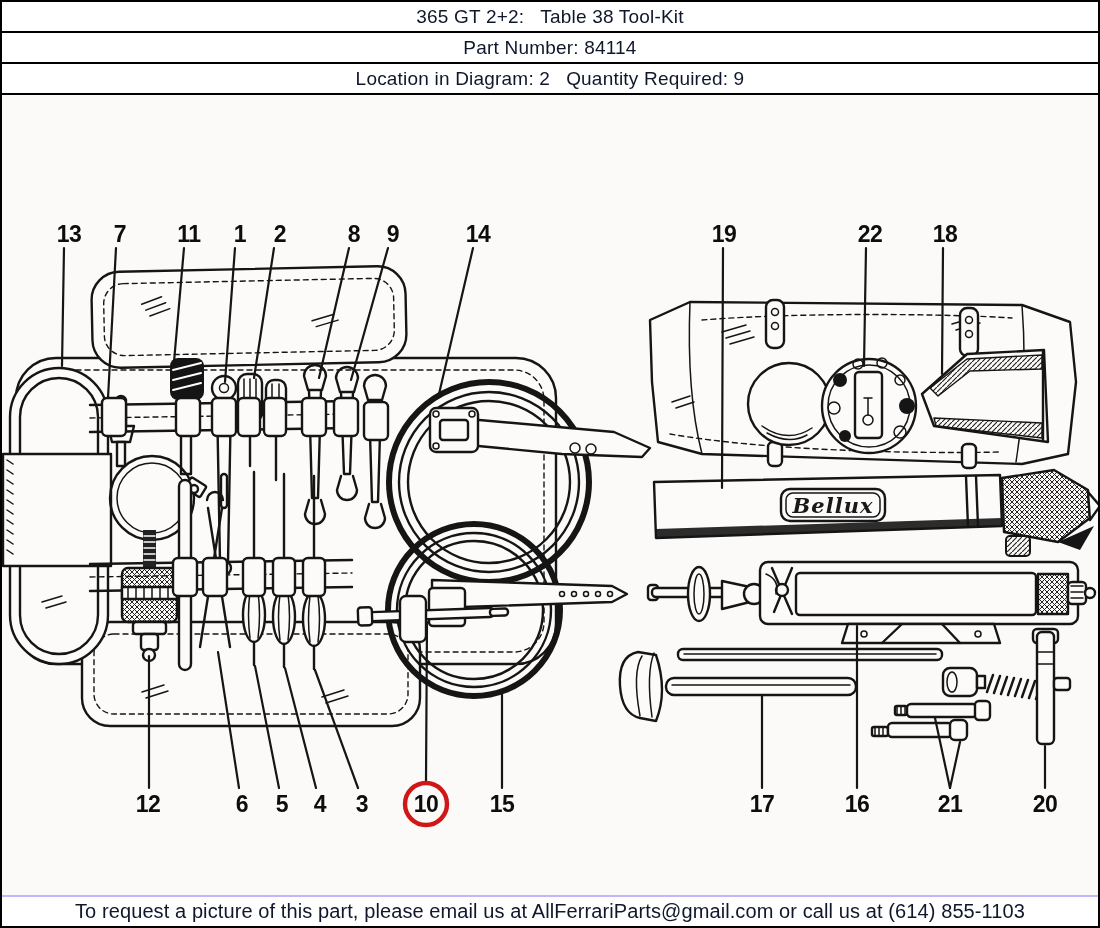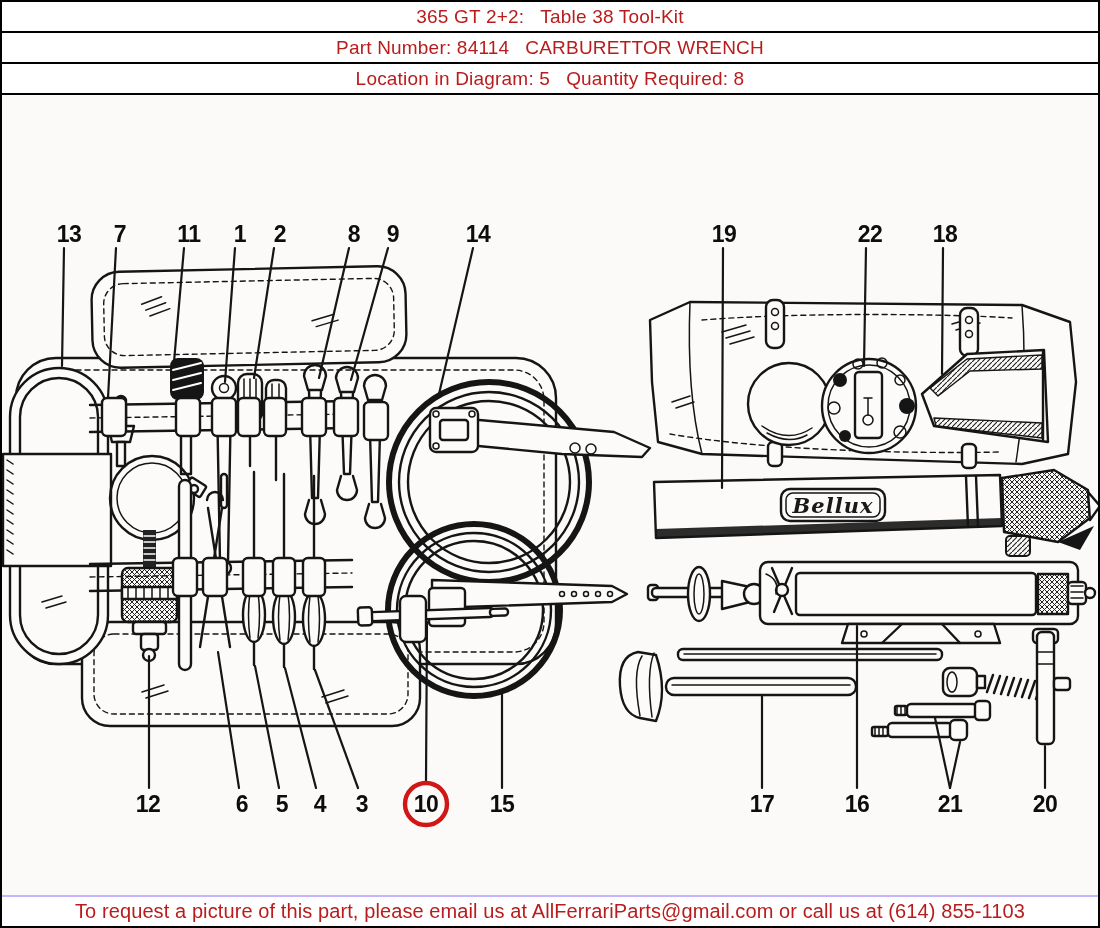--- a/index.html
+++ b/index.html
@@ -1,20 +1,20 @@
 <!DOCTYPE html>
 <html style="--line: #151515; --hl: #cf1717;"><head>
 <meta charset="utf-8">
 <style>
   :root{ --line:#151515; --hl:#cf1717; }
   html,body{margin:0;padding:0;background:#fff;}
   .page{
     position:relative; width:1100px; height:928px; box-sizing:border-box;
     border:2px solid #000; background:#fff;
-    font-family:"Liberation Sans", sans-serif; color:#b91c1c;
+    font-family:"Liberation Sans", sans-serif; color:#0f172a;
   }
   .hrow{
     height:29px; border-bottom:2px solid #000;
     display:flex; align-items:center; justify-content:center; gap:16px;
     font-size:19px; letter-spacing:0.2px; white-space:pre;
   }
   .diagram{
     position:relative; width:1096px; height:800px; overflow:hidden;
   }
   .diagram svg{display:block;}
@@ -46,25 +46,24 @@
 <body>
 
 <div class="page">
 
   <div class="hrow">
     <span>365 GT 2+2:</span>
     <span>Table 38 Tool-Kit</span>
   </div>
   <div class="hrow">
     <span>Part Number: 84114</span>
-    <span>CARBURETTOR WRENCH</span>
   </div>
   <div class="hrow">
-    <span>Location in Diagram: 5</span>
-    <span>Quantity Required: 8</span>
+    <span>Location in Diagram: 2</span>
+    <span>Quantity Required: 9</span>
   </div>
 
   <div class="diagram" id="diagram" style="background: rgb(251, 250, 248);">
     <svg id="art" width="1096" height="800" viewBox="0 93 1096 800" xmlns="http://www.w3.org/2000/svg">
       <defs>
         <pattern id="xh" width="5" height="5" patternUnits="userSpaceOnUse">
           <path d="M0,5 L5,0 M0,0 L5,5" stroke="#242424" stroke-width="1"></path>
         </pattern>
         <pattern id="dh" width="5" height="5" patternUnits="userSpaceOnUse">
           <path d="M0,5 L5,0" stroke="#242424" stroke-width="1.2"></path>

